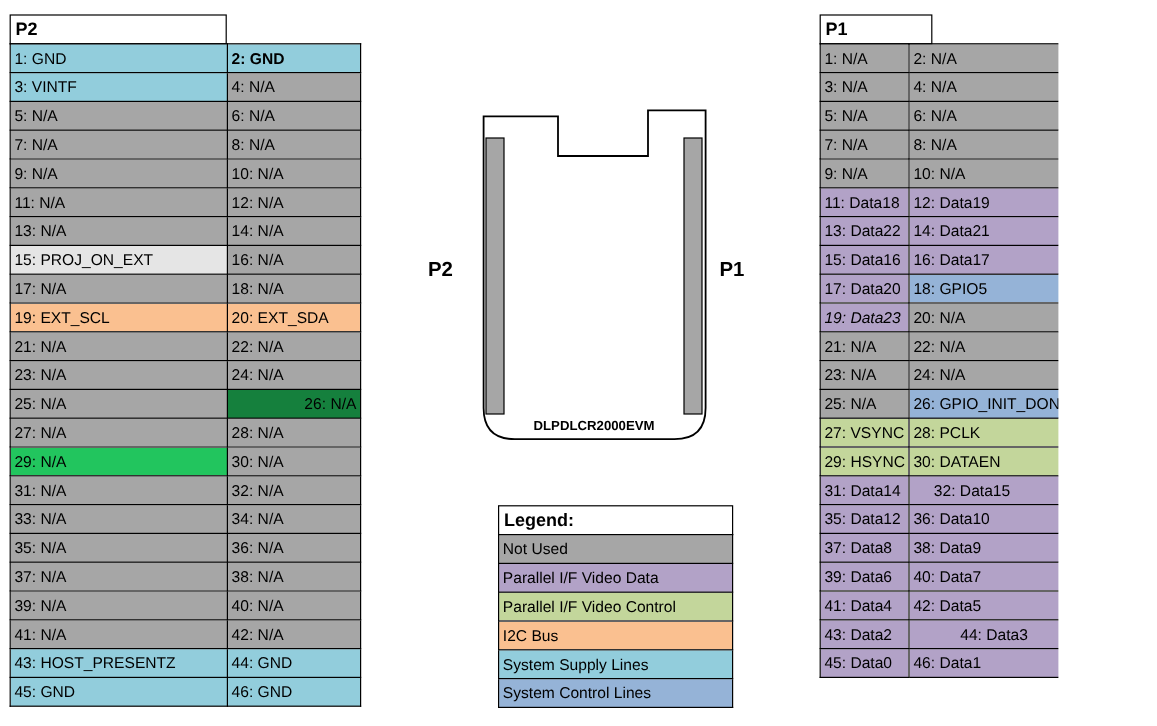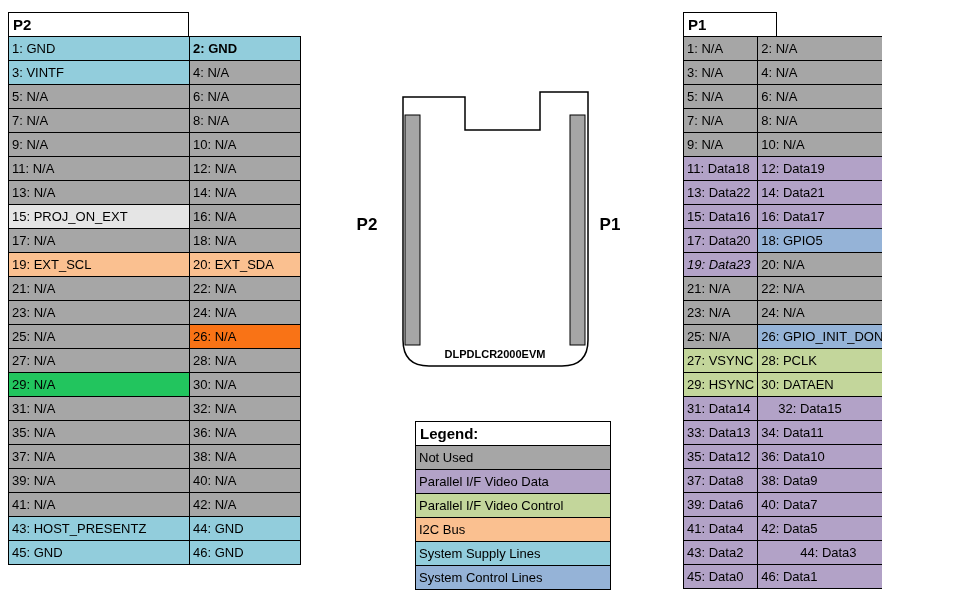--- a/index.html
+++ b/index.html
@@ -102,33 +102,37 @@
           <tr>
             <td style="background-color: rgb(166, 166, 166);">21: N/A</td>
             <td style="background-color: rgb(166, 166, 166);">22: N/A</td>
           </tr>
           <tr>
             <td style="background-color: rgb(166, 166, 166);">23: N/A</td>
             <td style="background-color: rgb(166, 166, 166);">24: N/A</td>
           </tr>
           <tr>
             <td style="background-color: rgb(166, 166, 166);">25: N/A</td>
-            <td style="background-color: #f97316;">26: N/A</td>
+            <td style="background-color: #15803d; text-align: right;">26: N/A</td>
           </tr>
           <tr>
             <td style="background-color: rgb(166, 166, 166);">27: N/A</td>
             <td style="background-color: rgb(166, 166, 166);">28: N/A</td>
           </tr>
           <tr>
             <td style="background-color: #22c55e; margin-top: 40px;">29: N/A</td>
             <td style="background-color: rgb(166, 166, 166);">30: N/A</td>
           </tr>
           <tr>
             <td style="background-color: rgb(166, 166, 166);">31: N/A</td>
             <td style="background-color: rgb(166, 166, 166);">32: N/A</td>
+          </tr>
+          <tr>
+            <td style="background-color: rgb(166, 166, 166);">33: N/A</td>
+            <td style="background-color: rgb(166, 166, 166);">34: N/A</td>
           </tr>
           <tr>
             <td style="background-color: rgb(166, 166, 166);">35: N/A</td>
             <td style="background-color: rgb(166, 166, 166);">36: N/A</td>
           </tr>
           <tr>
             <td style="background-color: rgb(166, 166, 166);">37: N/A</td>
             <td style="background-color: rgb(166, 166, 166);">38: N/A</td>
           </tr>
           <tr>
@@ -211,24 +215,20 @@
             <td style="background-color: rgb(195, 214, 155);">27: VSYNC</td>
             <td style="background-color: rgb(195, 214, 155);">28: PCLK</td>
           </tr>
           <tr>
             <td style="background-color: rgb(195, 214, 155);">29: HSYNC</td>
             <td style="background-color: rgb(195, 214, 155);">30: DATAEN</td>
           </tr>
           <tr>
             <td style="background-color: rgb(178, 162, 199);">31: Data14</td>
             <td style="background-color: rgb(178, 162, 199); padding-left: 20px;">32: Data15</td>
-          </tr>
-          <tr>
-            <td style="background-color: rgb(178, 162, 199);">33: Data13</td>
-            <td style="background-color: rgb(178, 162, 199);">34: Data11</td>
           </tr>
           <tr>
             <td style="background-color: rgb(178, 162, 199);">35: Data12</td>
             <td style="background-color: rgb(178, 162, 199);">36: Data10</td>
           </tr>
           <tr>
             <td style="background-color: rgb(178, 162, 199);">37: Data8</td>
             <td style="background-color: rgb(178, 162, 199);">38: Data9</td>
           </tr>
           <tr>

